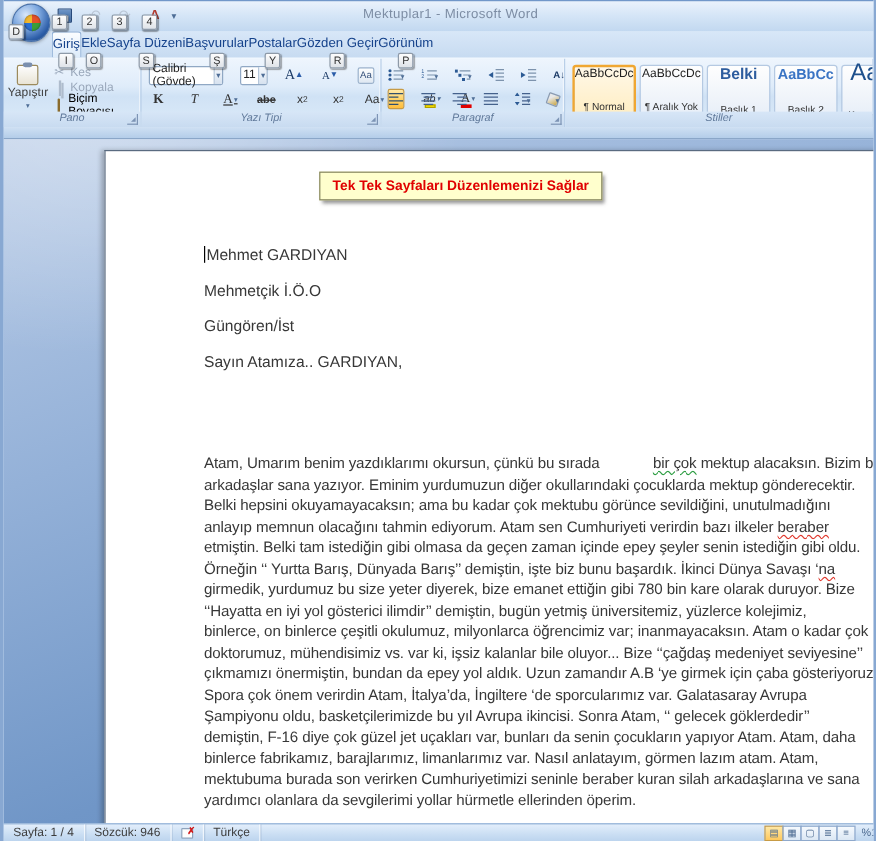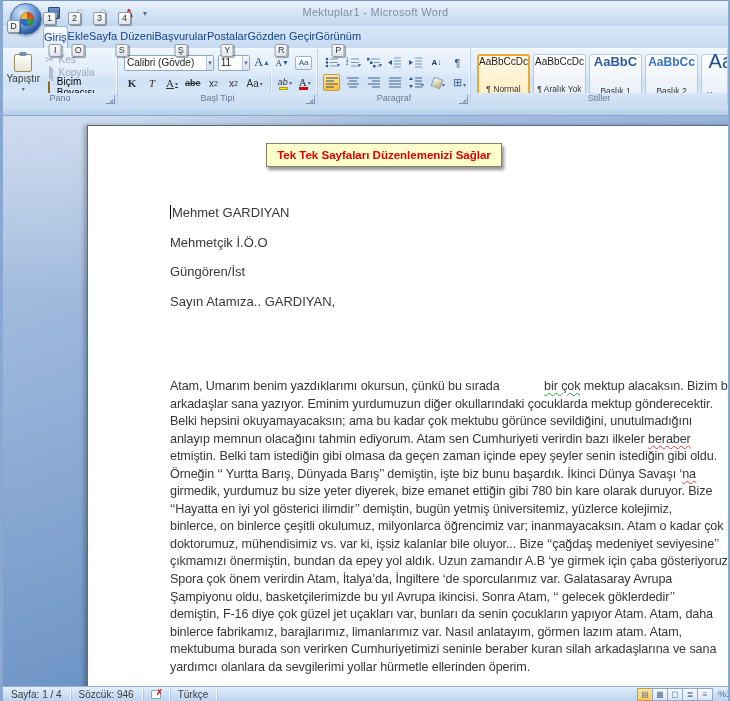--- a/index.html
+++ b/index.html
@@ -43,42 +43,42 @@
     border:1px solid #95b3d7; border-bottom:none; border-radius:3px 3px 0 0; }
   .tab .keytip { left:50%; transform:translateX(-50%); bottom:-9px; top:auto; }
 
   
   .ribbon { position:absolute; left:0; top:48px; right:0; height:58px; display:flex;
     background:linear-gradient(#eef5fd 0%, #dfecfa 40%, #d0e2f5 55%, #dcebf9 100%);
     border-top:1px solid #f5faff; }
   .rgroup { position:relative; height:100%; border-right:1px solid #b9cfe8; box-shadow:inset -1px 0 0 #f0f6fc;
     padding:2px 2px 14px 2px; }
   .rgroup-label { position:absolute; left:0; right:0; bottom:0; height:13px; text-align:center;
-    font-size:9px; color:#60799a; background:linear-gradient(#d7e6f7,#c8dbf0); }
+    font-size:9px; color:#60799a; background:linear-gradient(#d7e6f7,#c8dbf0);font-style:italic; }
   .launcher { position:absolute; right:2px; bottom:2px; width:9px; height:9px;
     border-right:1px solid #7d94b5; border-bottom:1px solid #7d94b5; }
   .launcher:before { content:"◢"; position:absolute; right:1px; bottom:0; font-size:5px; color:#7d94b5; }
 
   
   .g-pano { width:115px; display:flex; }
   .paste-big { width:42px; display:flex; flex-direction:column; align-items:center; padding-top:3px; gap:1px; }
   .clipboard { width:18px; height:22px; background:linear-gradient(#fdfdfd,#e9e4d5); border:1px solid #9c8a5c; border-radius:2px; position:relative; }
   .clipboard:before { content:""; position:absolute; left:4px; top:-3px; width:8px; height:4px; background:#7b8fae; border-radius:2px; }
   .small-label { font-size:10px; color:#3c3c3c; }
   .pano-col { display:flex; flex-direction:column; justify-content:flex-start; padding-top:3px; gap:2px; }
   .mini-btn { display:flex; align-items:center; gap:3px; font-size:10px; height:14px; padding:0 2px; }
   .mini-btn.disabled { color:#9aa8bb; }
   .mini-btn .ic { width:12px; text-align:center; font-size:10px; }
   .copy-ic { width:8px; height:9px; border:1px solid #aebccd; background:#f4f7fb; box-shadow:2px 2px 0 -1px #f4f7fb, 2px 2px 0 0 #aebccd; }
   .brush-ic { width:9px; height:9px; background:linear-gradient(135deg,#f7d074 40%,#a4762c); border:1px solid #8a6b2c; transform:rotate(45deg); border-radius:1px; }
 
   
   .g-font { width:200px; }
   .font-rows { display:flex; flex-direction:column; gap:3px; padding:3px 2px 0 4px; }
-  .row { display:flex; align-items:center; gap:4px; }
+  .row { display:flex; align-items:center; gap:14px; }
   .combo { display:flex; align-items:center; justify-content:space-between; background:#fff;
     border:1px solid #90a8c4; height:16px; font-size:10px; color:#222; padding:0 2px; border-radius:2px; }
   .combo .arr { font-size:7px; color:#4e6d96; background:linear-gradient(#f4f8fd,#d7e2ef); border-left:1px solid #b5c6da; padding:1px 1px; margin-right:-2px; height:14px; display:flex; align-items:center; }
   .combo.font-name { width:96px; }
   .combo.font-size { width:34px; }
   .tbtn { height:17px; min-width:16px; display:flex; align-items:center; justify-content:center;
     font-size:11px; color:#333; border-radius:2px; padding:0 1px; }
   .tbtn .dd { font-size:6px; color:#4e6d96; margin-left:1px; }
   .serif { font-family:"Liberation Serif", serif; }
   .u-bar { text-decoration:underline; }
@@ -274,21 +274,21 @@
               <span class="bar"></span>
               <span class="dd">▾</span>
             </div>
           <div class="tbtn fc-btn serif">
               <span>A</span>
               <span class="bar"></span>
               <span class="dd">▾</span>
             </div>
         </div>
       </div>
-      <div class="rgroup-label">Başl Tipi</div>
+      <div class="rgroup-label">Yazı Tipi</div>
       <span class="launcher"></span>
     </div>
 
     <div class="rgroup g-para">
       <div class="para-rows">
         <div class="row">
           <div class="pbtn">
             <svg width="14" height="11">
                 <circle cx="2" cy="2" r="1.3" fill="#2c5a94"></circle>
                 <circle cx="2" cy="5.5" r="1.3" fill="#2c5a94"></circle>
@@ -407,21 +407,21 @@
       <div class="styles-row" id="styles-row">
           <div class="style-card selected">
             <span class="style-prev">AaBbCcDc</span>
             <span class="style-name">¶ Normal</span>
           </div>
           <div class="style-card">
             <span class="style-prev">AaBbCcDc</span>
             <span class="style-name">¶ Aralık Yok</span>
           </div>
           <div class="style-card">
-            <span class="style-prev h1">AaBbC</span>
+            <span class="style-prev h1">Belki</span>
             <span class="style-name">Başlık 1</span>
           </div>
           <div class="style-card">
             <span class="style-prev h2">AaBbCc</span>
             <span class="style-name">Başlık 2</span>
           </div>
           <div class="style-card">
             <span class="style-prev title">AaB</span>
             <span class="style-name">Konu Başl.</span>
           </div>

